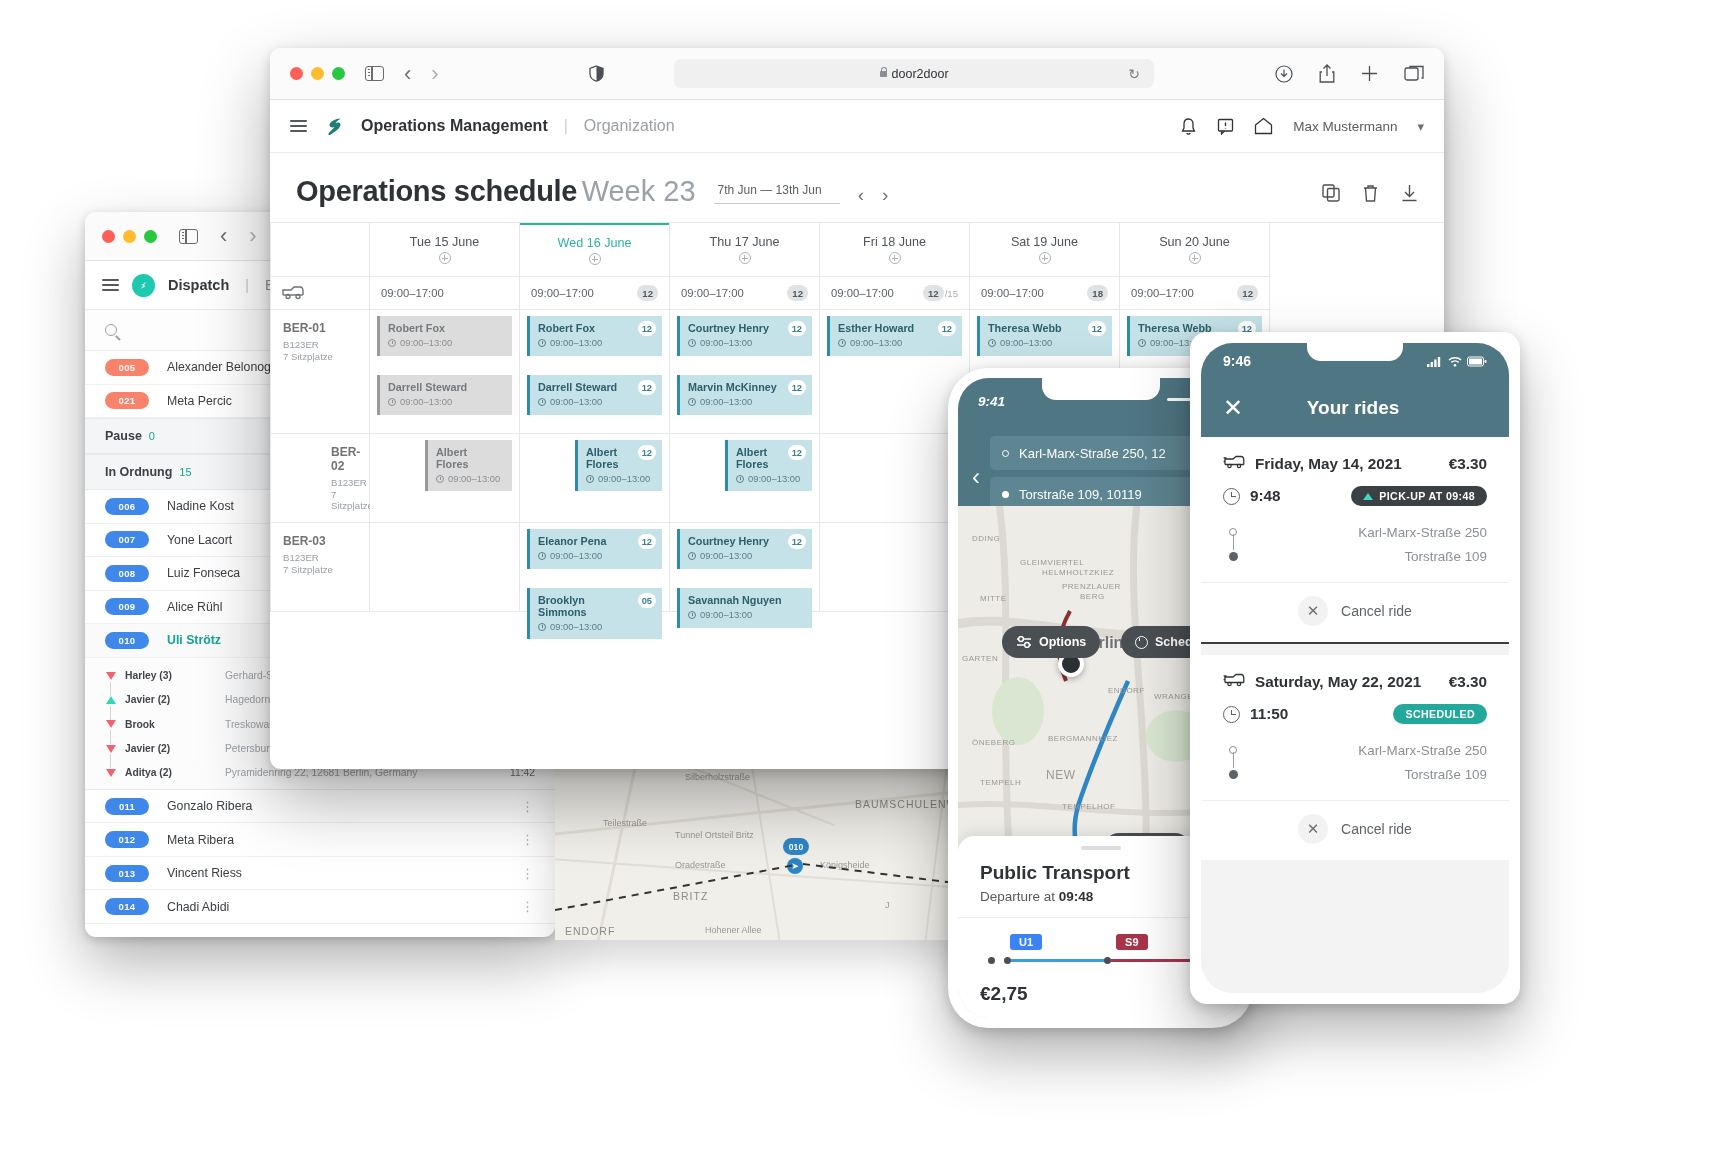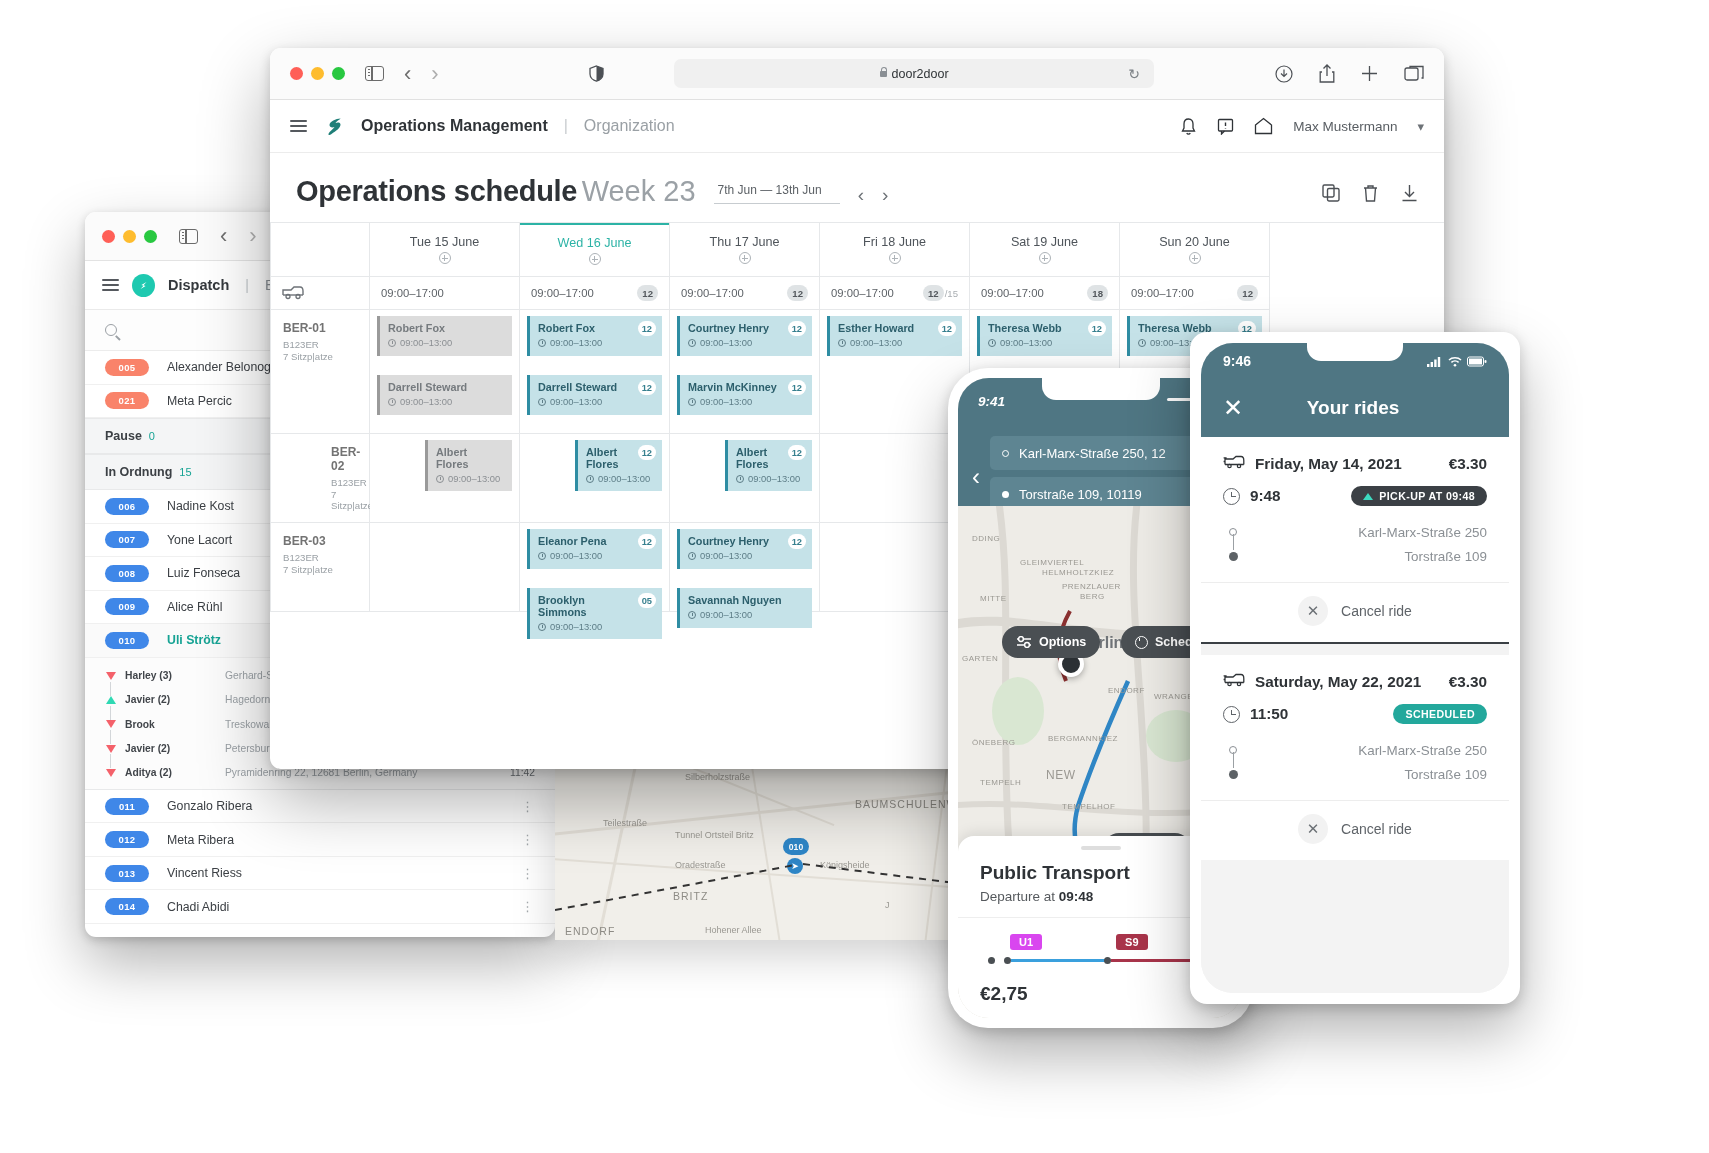--- a/index.html
+++ b/index.html
@@ -278,21 +278,21 @@
     position: absolute; left: 0; right: 0; bottom: 0; height: 182px; background: #fff;
     border-radius: 16px 16px 0 0; padding: 18px 22px 0; box-shadow: 0 -3px 14px rgba(0,0,0,.10);
   }
   .grabber { width: 40px; height: 4px; border-radius: 2px; background: #dedede; margin: -8px auto 12px; }
   .pt-title { font-size: 19px; font-weight: bold; color: #2f3337; }
   .pt-sub { font-size: 13.5px; color: #55595d; margin-top: 5px; }
   .pt-sub b { color: #2f3337; }
   .pt-line { border-top: 1px solid #eee; margin: 13px -22px 0; }
   .line-badges { display: flex; align-items: center; gap: 8px; margin-top: 16px; padding-left: 30px; }
   .lbadge { border-radius: 3px; color: #fff; font-size: 11px; font-weight: bold; padding: 2px 9px; }
-  .lbadge.u1 { background: #d946ef; text-align: center; }
+  .lbadge.u1 { background: #3b82f6; text-align: center; }
   .lbadge.s9 { background: #a8344a; }
   .track { position: relative; height: 16px; margin-top: 3px; }
   .track .seg { position: absolute; height: 3px; top: 6px; }
   .track .seg.blue { background: #3aa0dd; }
   .track .seg.red { background: #a8344a; }
   .track .node { position: absolute; width: 7px; height: 7px; border-radius: 50%; background: #4a4f53; top: 4px; }
   .pt-price { font-size: 19px; font-weight: bold; color: #2f3337; margin-top: 14px; }
 
   
   #phone-right {

